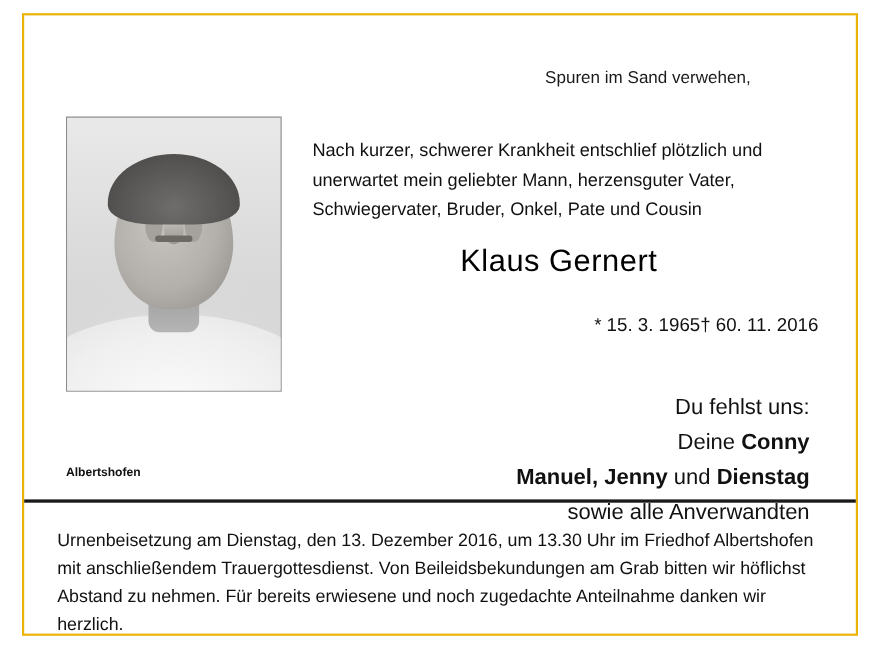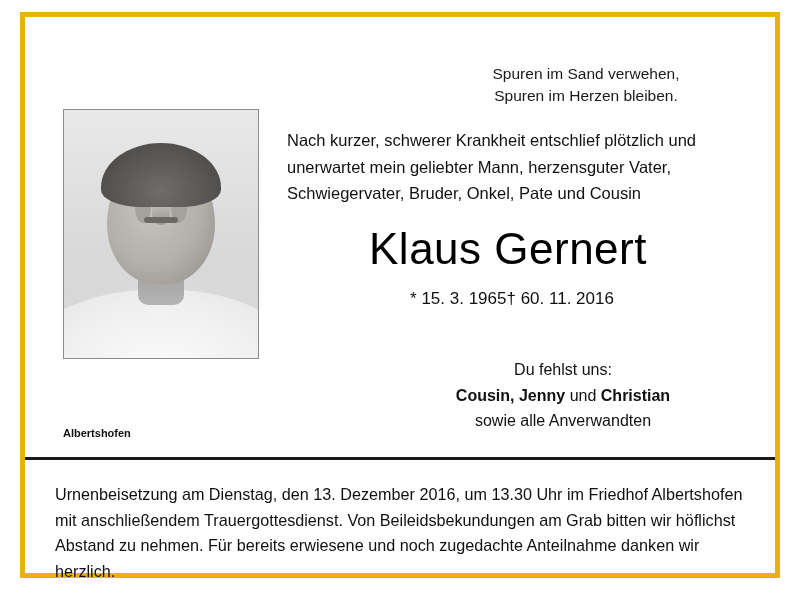--- a/index.html
+++ b/index.html
@@ -12,21 +12,21 @@
     height: 606px;
     font-family: "Liberation Sans", sans-serif;
     color: #1a1a1a;
     overflow: hidden;
   }
   .obituary {
     position: relative;
     width: 760px;
     height: 566px;
     margin: 12px auto 0 auto;
-    border: 5px solid #eab308;
+    border: 2px solid #eab308;
     box-sizing: border-box;
     background: #ffffff;
   }
   .upper {
     position: relative;
     height: 440px;
     box-sizing: border-box;
   }
   .divider {
     position: absolute;
@@ -174,42 +174,42 @@
     font-size: 16.5px;
     line-height: 1.62;
     color: #111;
   }
   .name {
     position: absolute;
     left: 240px;
     right: 24px;
     top: 208px;
     text-align: center;
-    font-size: 44px;
+    font-size: 28px;
     line-height: 1.1;
     letter-spacing: 0.5px;
     color: #000;
   }
   .dates {
     position: absolute;
     left: 258px;
     right: 34px;
     top: 272px;
     display: flex;
-    justify-content: center;
+    justify-content: flex-end;
     font-size: 17px;
     color: #111;
   }
   .farewell {
     position: absolute;
     right: 42px;
     top: 340px;
     width: 340px;
-    text-align: center;
-    font-size: 16px;
+    text-align: right;
+    font-size: 20px;
     line-height: 1.6;
     color: #111;
   }
   .farewell .bold { font-weight: bold; }
 
   .place {
     position: absolute;
     left: 38px;
     top: 410px;
     font-size: 11px;
@@ -234,21 +234,20 @@
 </style>
 </head>
 <body>
 
 <div class="obituary">
 
   <div class="upper">
 
     <div class="epitaph">
       <div>Spuren im Sand verwehen,</div>
-      <div>Spuren im Herzen bleiben.</div>
     </div>
 
     <div class="photo-frame">
       <div class="photo-inner">
         <div class="shirt"></div>
         <div class="neck"></div>
         <div class="head">
           <div class="ear-l"></div>
           <div class="ear-r"></div>
           <div class="brow-l"></div>
@@ -267,21 +266,24 @@
     <div class="name">Klaus Gernert</div>
 
     <div class="dates">
       <span>* 15. 3. 1965</span>
       <span>† 60. 11. 2016</span>
     </div>
 
     <div class="farewell">
       <div>Du fehlst uns:</div>
       <div>
-        <span class="bold">Cousin, Jenny</span><span> und </span><span class="bold">Christian</span>
+        <span>Deine </span><span class="bold">Conny</span>
+      </div>
+      <div>
+        <span class="bold">Manuel, Jenny</span><span> und </span><span class="bold">Dienstag</span>
       </div>
       <div>sowie alle Anverwandten</div>
     </div>
 
     <div class="place">Albertshofen</div>
   </div>
 
   <div class="divider"></div>
 
   <div class="lower">Urnenbeisetzung am Dienstag, den 13. Dezember 2016, um 13.30 Uhr im Friedhof Albertshofen mit anschließendem Trauergottesdienst. Von Beileidsbekundungen am Grab bitten wir höflichst Abstand zu nehmen. Für bereits erwiesene und noch zugedachte Anteilnahme danken wir herzlich.</div>

